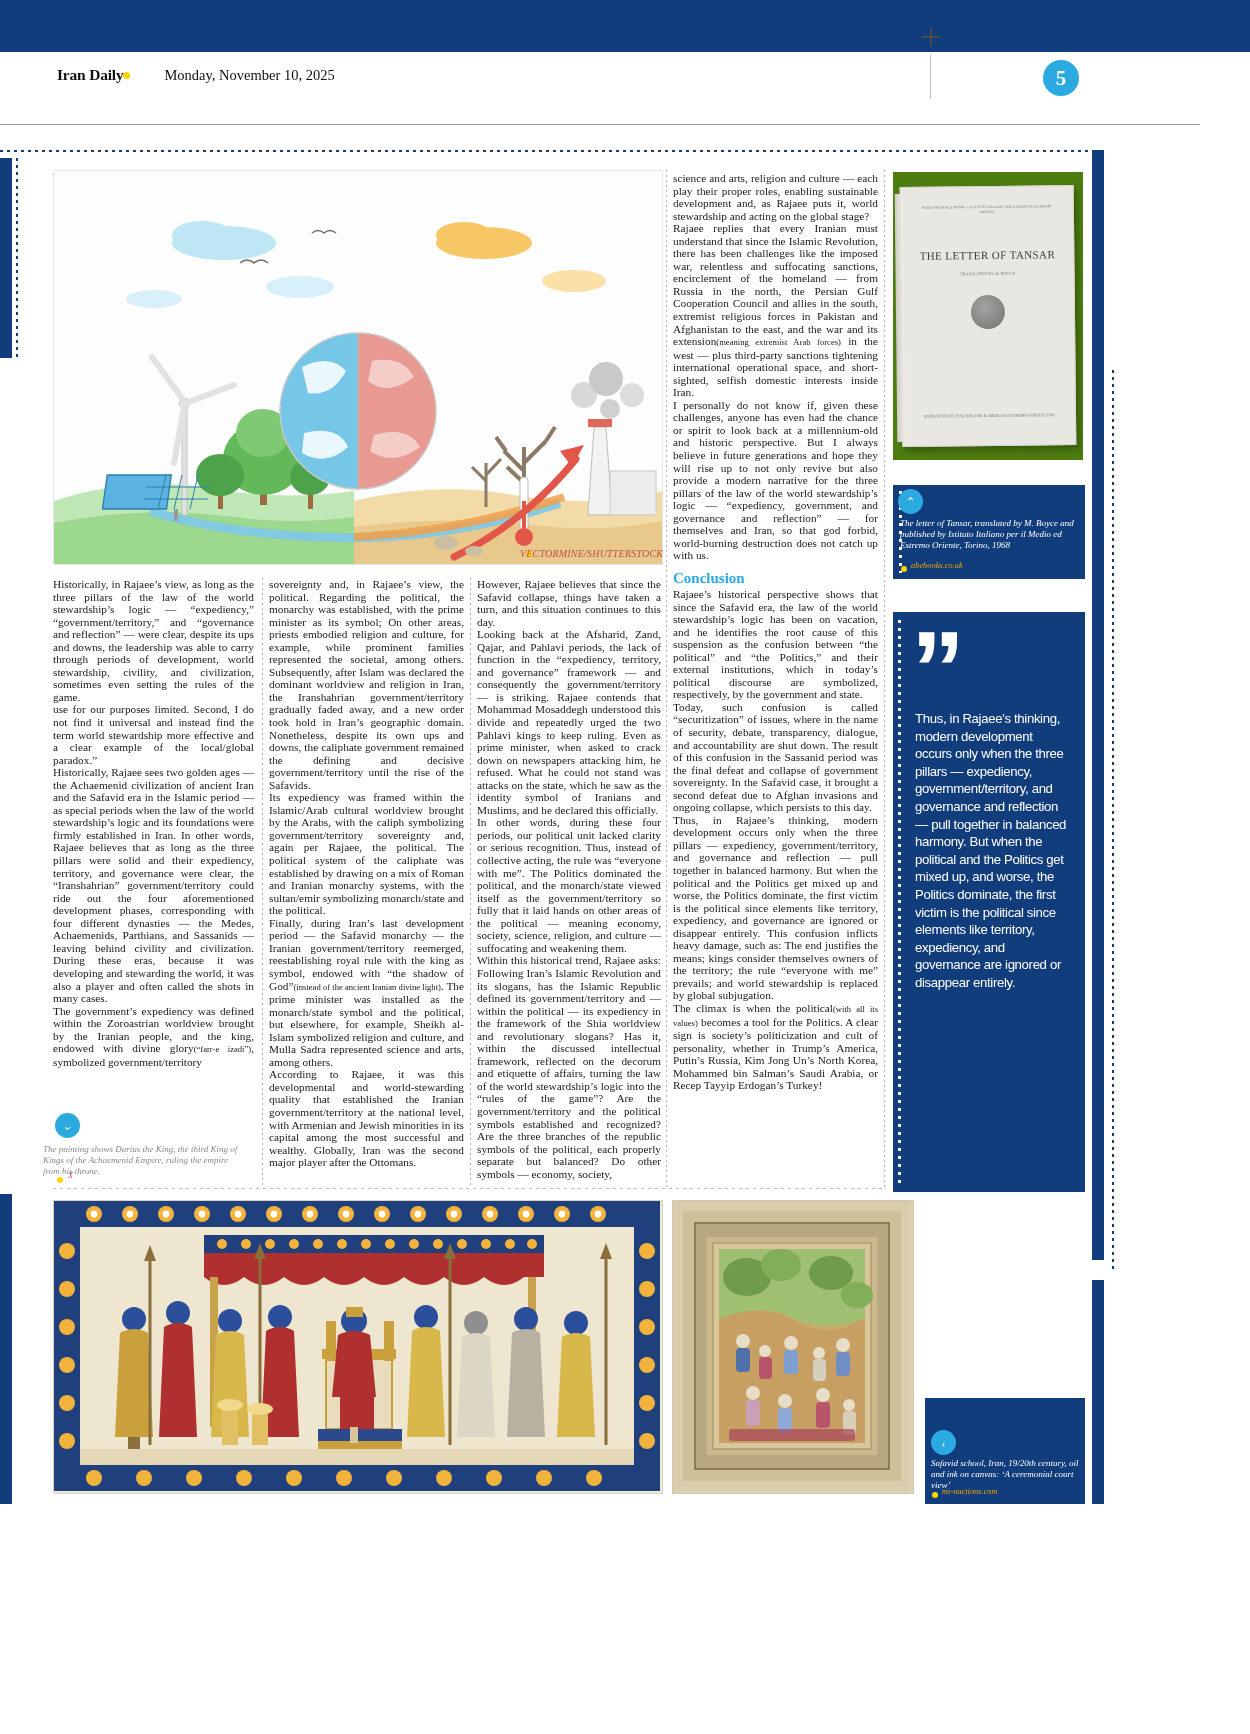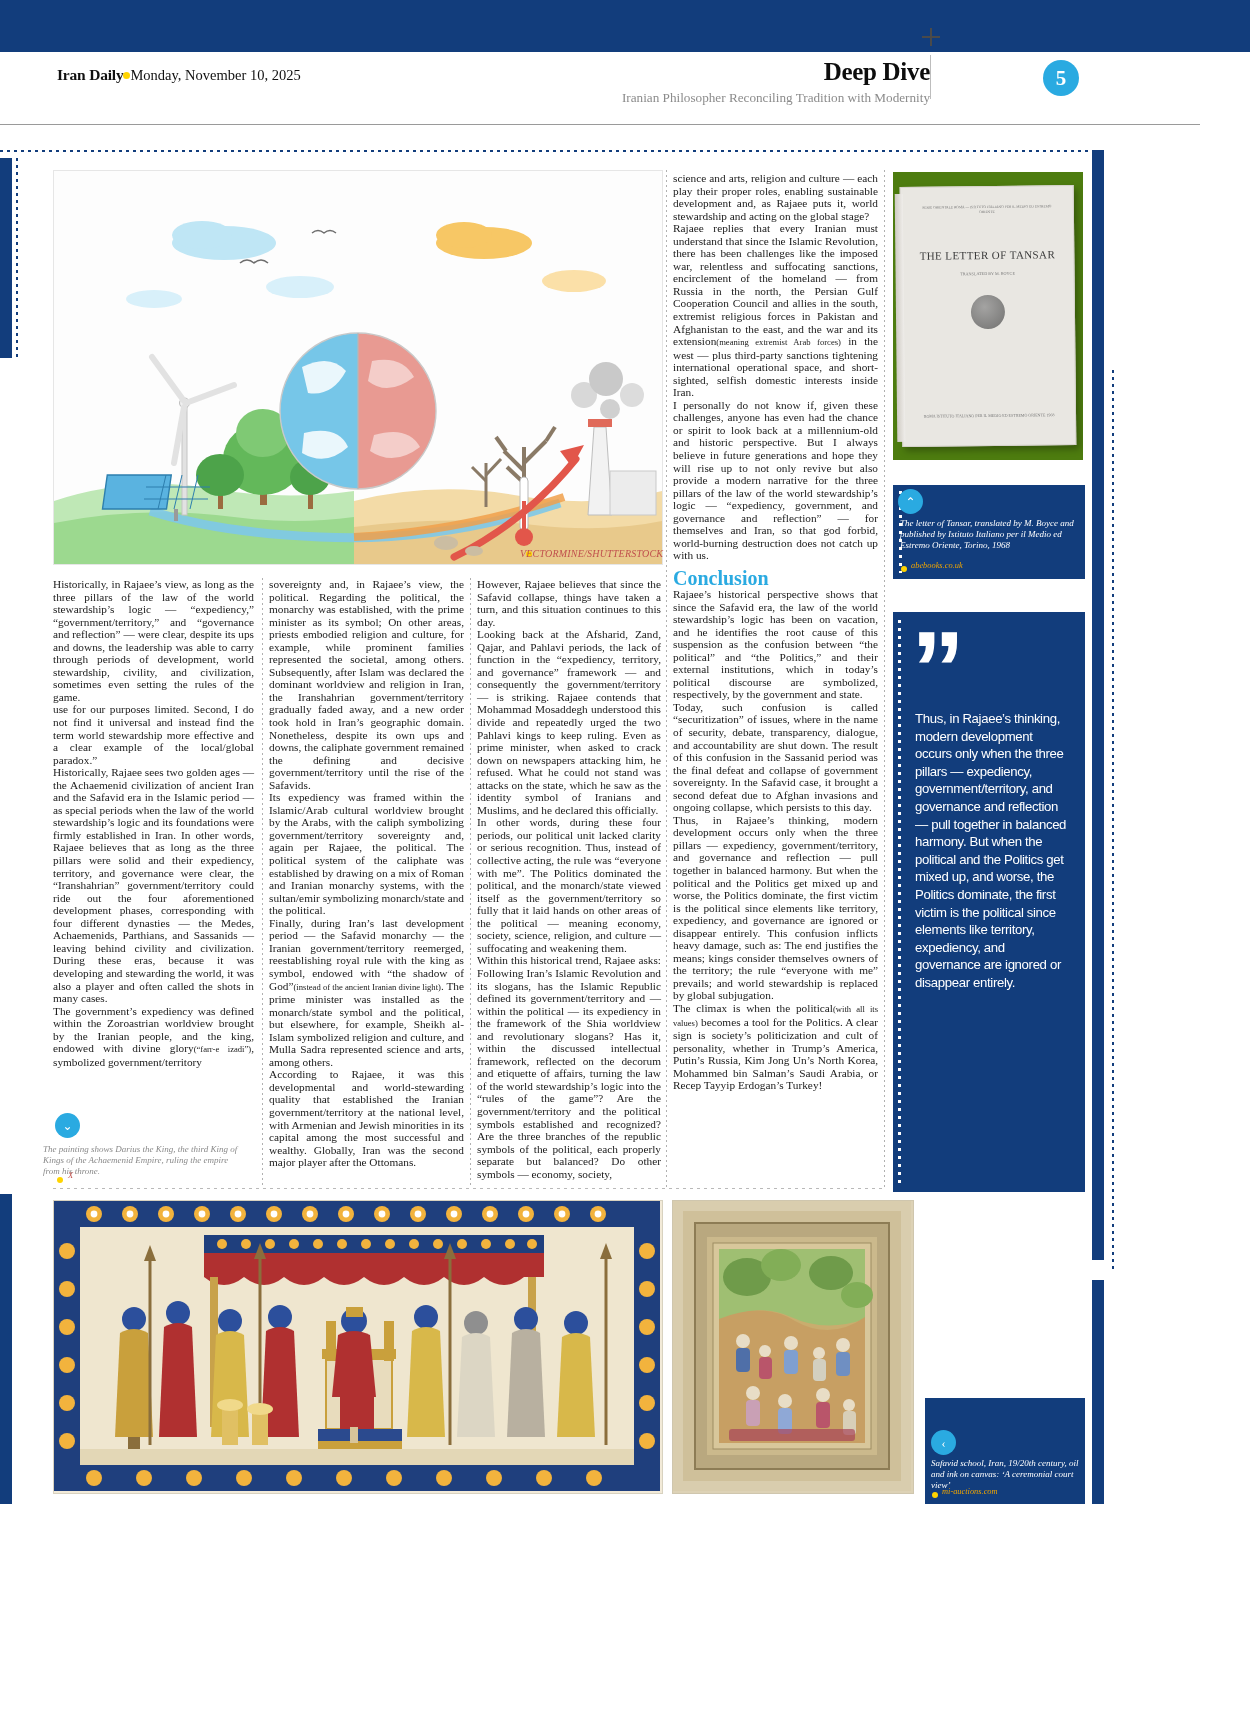--- a/index.html
+++ b/index.html
@@ -9,21 +9,21 @@
   .topband{position:absolute;left:0;top:0;width:1250px;height:52px;background:#123d7c;}
   .crossmark{position:absolute;left:922px;top:28px;width:18px;height:18px;}
   .crossmark:before{content:"";position:absolute;left:8px;top:0;width:1.5px;height:18px;background:#4a4a4a;}
   .crossmark:after{content:"";position:absolute;left:0;top:8px;width:18px;height:1.5px;background:#4a4a4a;}
 
   
   .masthead{position:absolute;left:0;top:52px;width:1250px;height:72px;background:#fff;}
   .mh-left{position:absolute;left:57px;top:14px;display:flex;align-items:baseline;gap:0;}
   .mh-paper{font-family:"Liberation Serif",serif;font-weight:bold;font-size:15.5px;color:#111;letter-spacing:-.2px;}
   .mh-dot{width:7px;height:7px;border-radius:50%;background:#ffd400;display:inline-block;position:relative;top:-1px;}
-  .mh-date{font-family:"Liberation Serif",serif;font-size:14.5px;color:#111;}
+  .mh-date{font-family:"Liberation Serif",serif;font-size:14.5px;color:#111;margin-left:34px;}
   .mh-center{position:absolute;left:430px;top:6px;width:500px;text-align:right;padding-right:22px;}
   .mh-title{font-family:"Liberation Serif",serif;font-weight:bold;font-size:25px;color:#0d0d0d;letter-spacing:-.3px;}
   .mh-sub{font-family:"Liberation Serif",serif;font-size:13.2px;color:#8b8b8b;margin-top:4px;}
   .mh-vrule{position:absolute;left:930px;top:55px;width:1px;height:44px;background:#bdbdbd;}
   .pagebadge{position:absolute;left:1043px;top:60px;width:36px;height:36px;border-radius:50%;
              background:#2aaae1;color:#fff;font-family:"Liberation Serif",serif;font-weight:bold;
              font-size:21px;display:flex;align-items:center;justify-content:center;}
   .mh-hr{position:absolute;left:0;top:124px;width:1200px;height:1px;background:#9a9a9a;}
 
   
@@ -37,21 +37,21 @@
   .hero{position:absolute;left:53px;top:170px;width:608px;height:393px;background:#fdfdfd;border:1px solid #e6e6e6;overflow:hidden;}
   .credit{position:absolute;left:520px;top:548px;font-family:"Liberation Serif",serif;font-style:italic;
           font-size:10px;color:#c0504d;letter-spacing:.2px;}
   .credit-dot{position:absolute;left:526px;top:551px;width:6px;height:6px;border-radius:50%;background:#ffd400;}
 
   
   .col{position:absolute;font-family:"Liberation Serif",serif;font-size:11.3px;line-height:12.55px;
        color:#1a1a1a;text-align:justify;-webkit-hyphens:auto;hyphens:auto;}
   .col p{margin:0;text-indent:0;}
   .small{font-size:8.6px;}
-  .conclusion{color:#2aaae1;font-weight:bold;font-size:20px;font-family:"Liberation Serif",serif;margin:7px 0 1px 0;line-height:18px;}
+  .conclusion{color:#2aaae1;font-weight:bold;font-size:15px;font-family:"Liberation Serif",serif;margin:7px 0 1px 0;line-height:18px;}
 
   .colsep{position:absolute;width:1px;background-image:repeating-linear-gradient(to bottom,#b0b0b0 0 2px,transparent 2px 5px);}
 
   
   .bookwrap{position:absolute;left:893px;top:172px;width:190px;height:288px;overflow:hidden;background:#4d7c0f;}
   .book{position:absolute;left:8px;top:14px;width:172px;height:258px;background:#e9e7e2;
         box-shadow:3px 4px 7px rgba(0,0,0,.30);transform:rotate(-.6deg);border:1px solid #d6d3cc;}
   .book .bk-top{position:absolute;left:18px;top:18px;right:18px;font-family:"Liberation Serif",serif;
         font-size:3.6px;color:#777;text-align:center;line-height:5px;}
   .book .bk-title{position:absolute;left:0;right:0;top:62px;text-align:center;
@@ -94,24 +94,20 @@
 <body>
 
 <div class="topband"></div>
 <div class="crossmark"></div>
 
 <div class="masthead">
   <div class="mh-left">
     <span class="mh-paper">Iran Daily</span>
     <span class="mh-dot"></span>
     <span class="mh-date">Monday, November 10, 2025</span>
-  </div>
-  <div class="mh-center">
-    <div class="mh-title">Deep Dive</div>
-    <div class="mh-sub">Iranian Philosopher Reconciling Tradition with Modernity</div>
   </div>
 </div>
 <div class="mh-vrule"></div>
 <div class="pagebadge">5</div>
 <div class="mh-hr"></div>
 
 <div class="dotrule" style="left:0;top:150px;width:1104px;"></div>
 <div class="bluebar" style="left:0;top:158px;width:12px;height:200px;"></div>
 <div class="dotrule-v" style="left:16px;top:158px;height:200px;"></div>
 <div class="bluebar" style="left:1092px;top:150px;width:12px;height:1110px;"></div>

